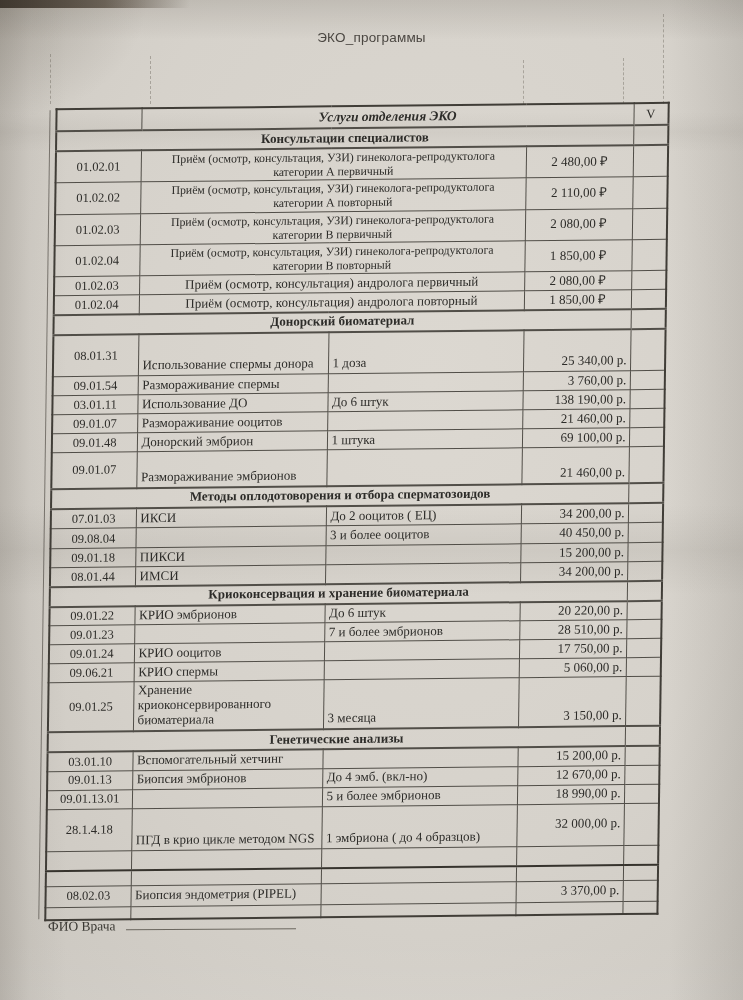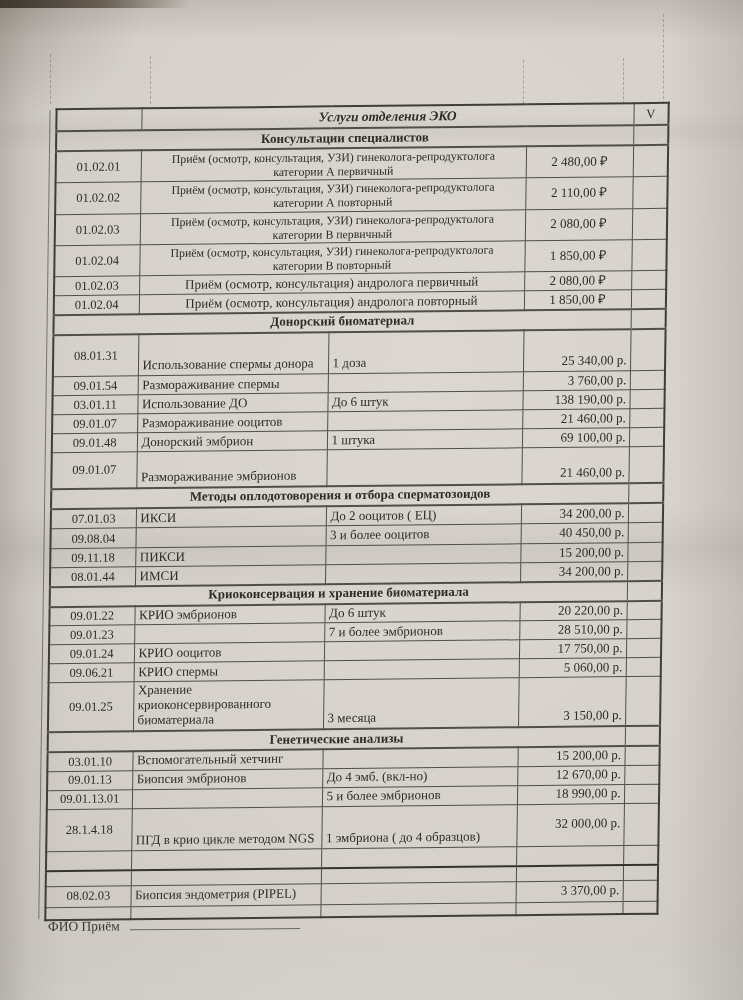--- a/index.html
+++ b/index.html
@@ -96,20 +96,21 @@
   <div class="edge-strip"></div>
   <div class="corner-shade"></div>
   <div class="band band-1"></div>
   <div class="band band-2"></div>
   <div class="crease crease-a"></div>
   <div class="crease crease-b"></div>
   <div class="crease crease-c"></div>
   <div class="crease crease-d"></div>
   <div class="crease crease-e"></div>
 
+  <div class="page-title">ЭКО_программы</div>
 
   <div class="table-wrap">
     <div class="left-line"></div>
     <table>
       <colgroup>
         <col style="width:85px">
           <col style="width:190px">
           <col style="width:195px">
           <col style="width:107px">
           <col style="width:35px">
@@ -223,21 +224,21 @@
             <td class="c-check"></td>
           </tr>
           <tr class="" style="height: 20px;">
             <td class="c-code">09.08.04</td>
             <td class="c-name"></td>
             <td class="c-unit">3 и более ооцитов</td>
             <td class="c-price-r">40 450,00 р.</td>
             <td class="c-check"></td>
           </tr>
           <tr class="" style="height: 19px;">
-            <td class="c-code">09.11.18</td>
+            <td class="c-code">09.01.18</td>
             <td class="c-name">ПИКСИ</td>
             <td class="c-unit"></td>
             <td class="c-price-r">15 200,00 р.</td>
             <td class="c-check"></td>
           </tr>
           <tr class="" style="height: 19px;">
             <td class="c-code">08.01.44</td>
             <td class="c-name">ИМСИ</td>
             <td class="c-unit"></td>
             <td class="c-price-r">34 200,00 р.</td>
@@ -340,15 +341,15 @@
             <td class="c-name"></td>
             <td class="c-unit"></td>
             <td class="c-price-r"></td>
             <td class="c-check"></td>
           </tr>
         </tbody>
     </table>
   </div>
 
   <div class="footer-line">
-    <span>ФИО Приём</span><span class="blank"></span>
+    <span>ФИО Врача</span><span class="blank"></span>
   </div>
 </div>
 
 </body></html>

